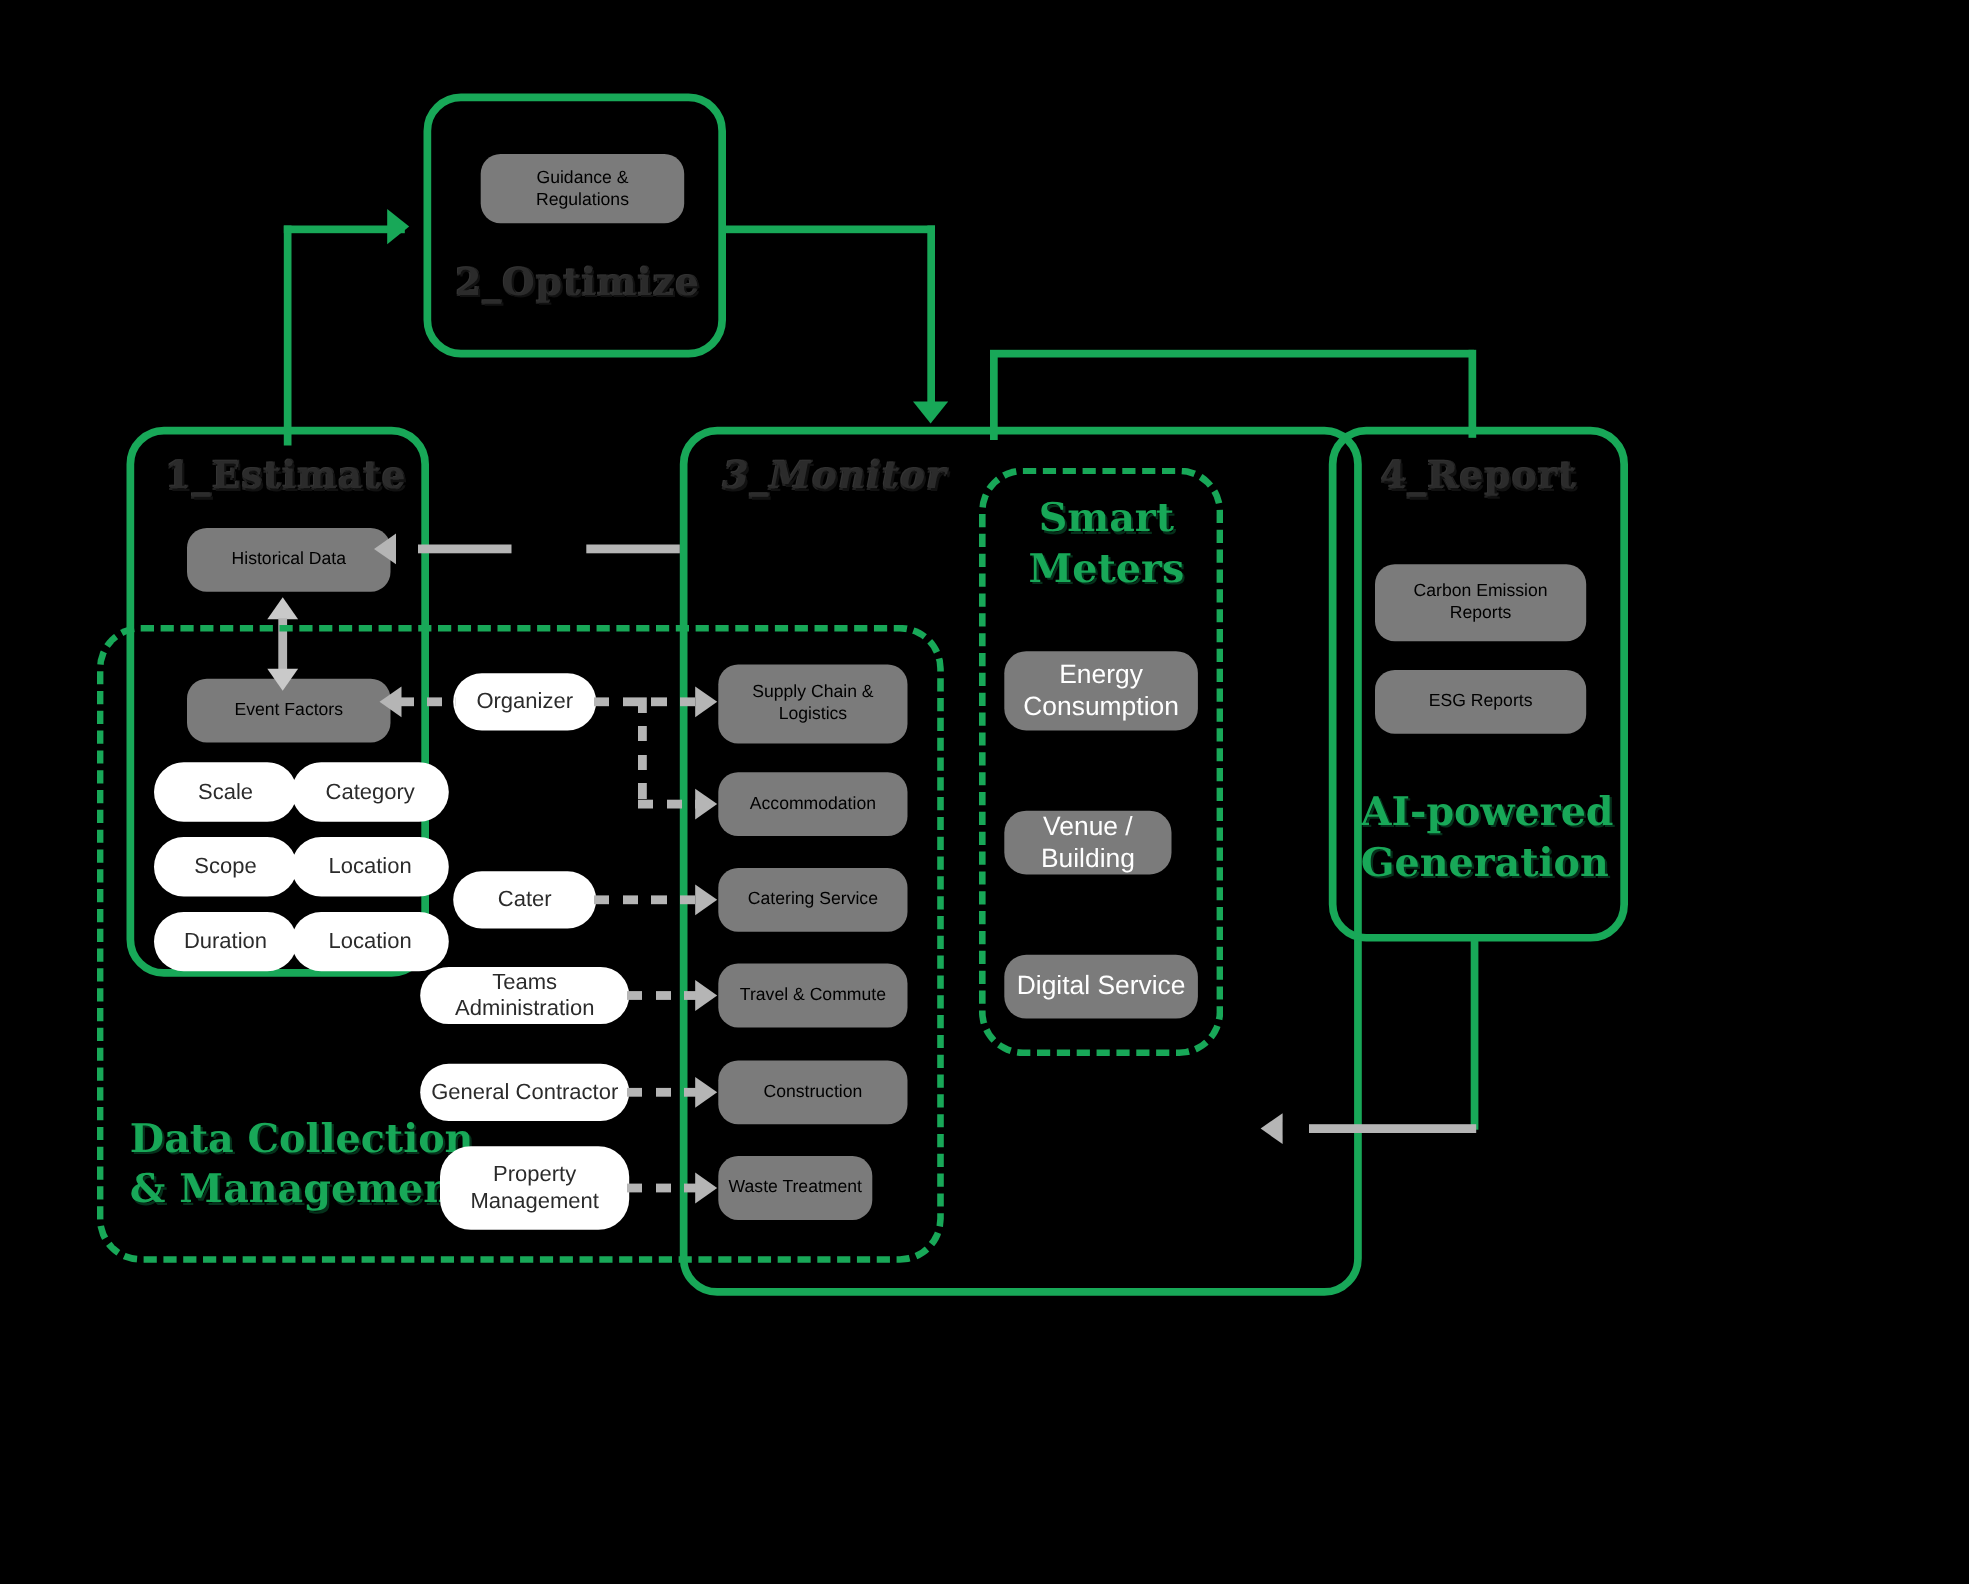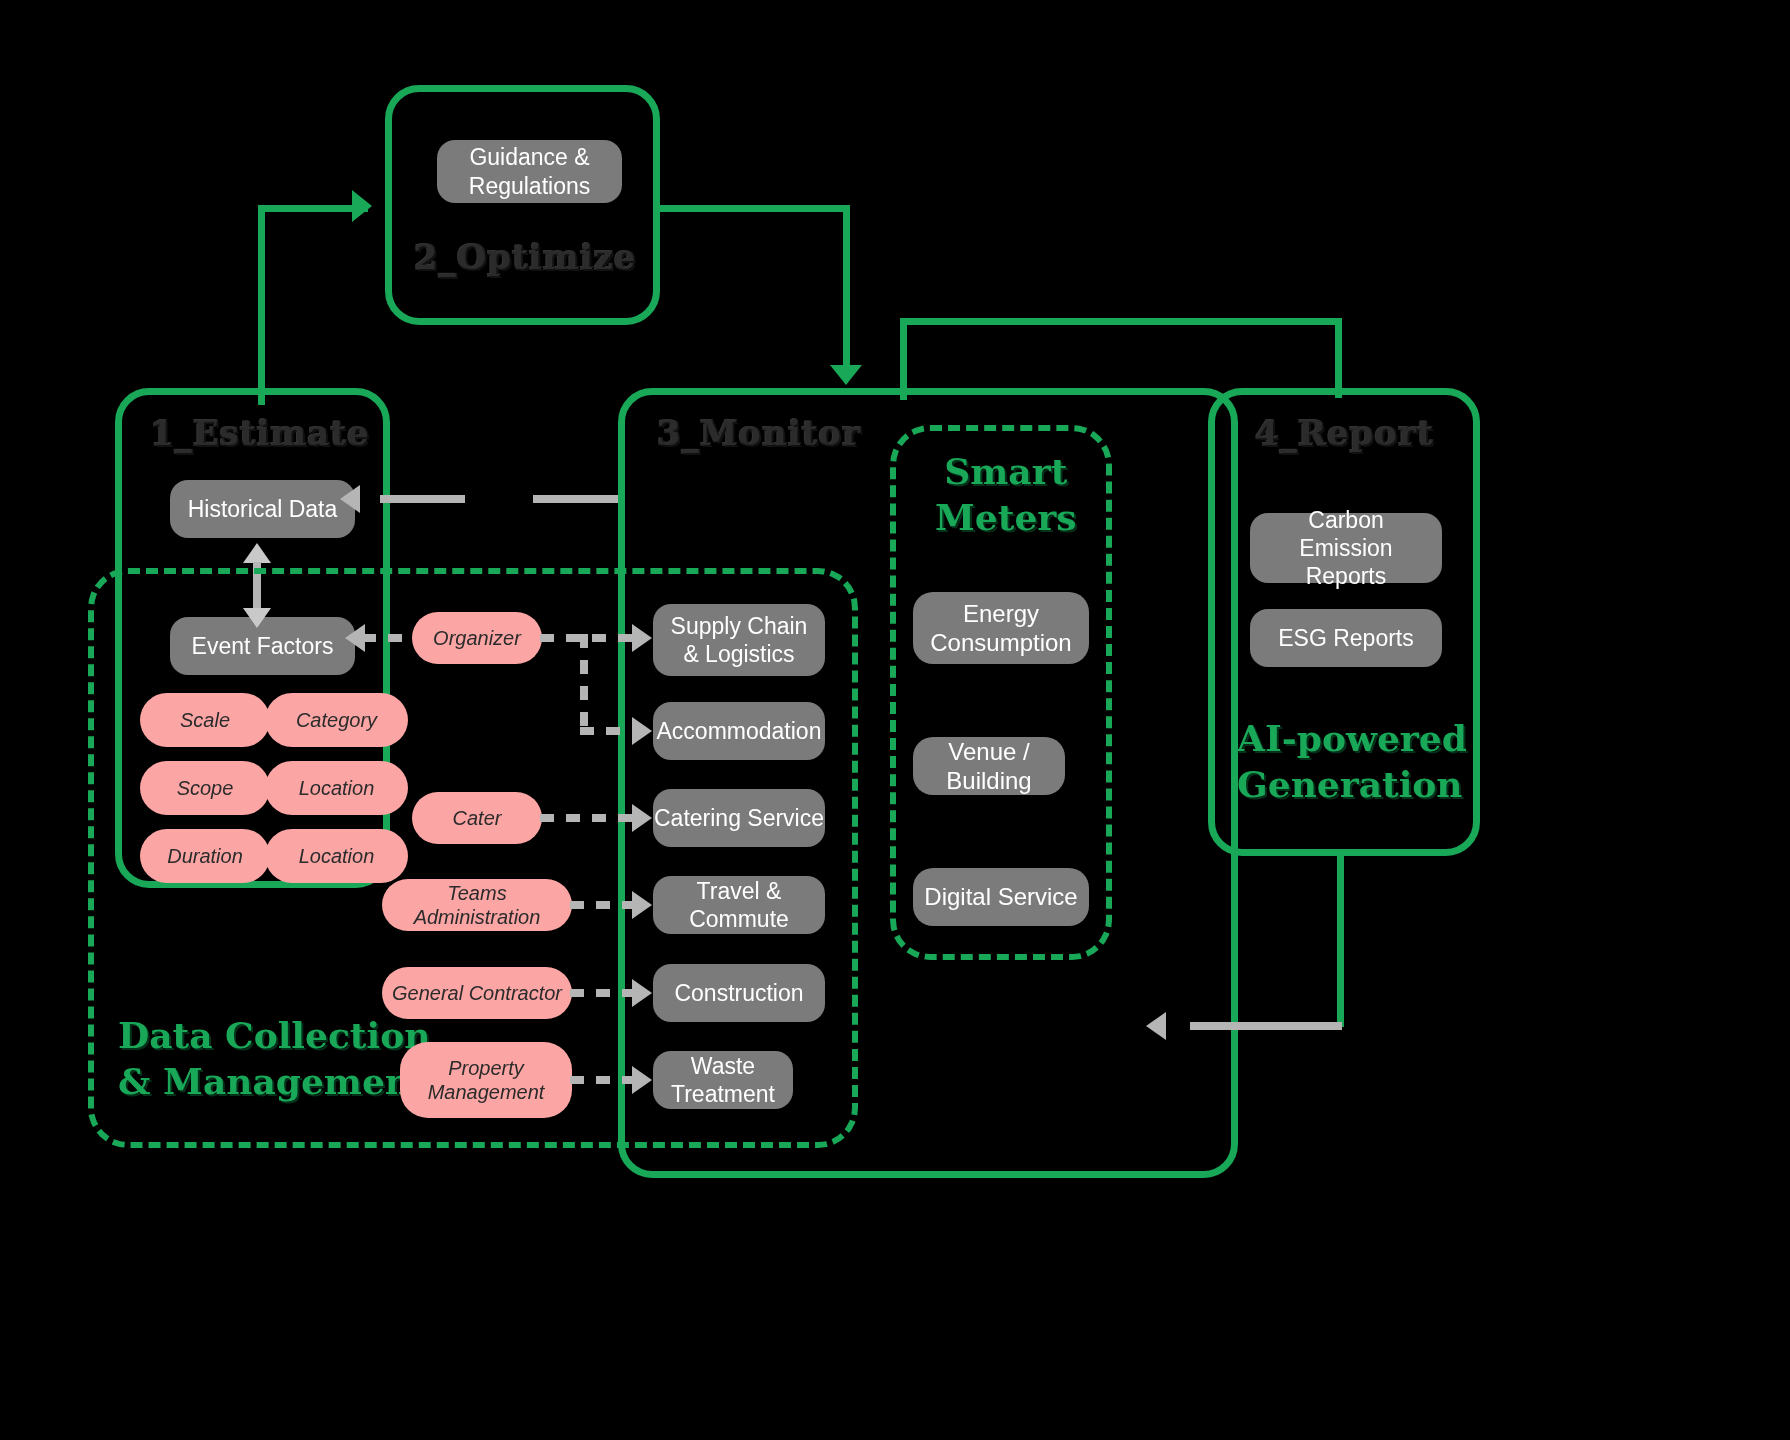--- a/index.html
+++ b/index.html
@@ -15,22 +15,22 @@
 
   
   .dashed{position:absolute;border:6px dashed #18a858;border-radius:40px;box-sizing:border-box;}
   .group-title{position:absolute;font-family:"DejaVu Serif","Liberation Serif",serif;
      font-weight:700;font-size:36px;color:#18a858;line-height:1.28;white-space:pre-line;
      text-shadow:2px 2px 0 rgba(10,90,50,.55);}
 
   
   .node{position:absolute;display:flex;align-items:center;justify-content:center;
         text-align:center;box-sizing:border-box;line-height:1.22;}
-  .gray{background:#7b7b7b;color:#ffffff;border-radius:18px;font-size:23px;}
-  .white{background:#fca5a5;color:#2b2b2b;border-radius:28px;font-size:20px;font-style:italic;}
+  .gray{background:#7b7b7b;color:#000000;border-radius:18px;font-size:16px;}
+  .white{background:#ffffff;color:#2b2b2b;border-radius:28px;font-size:20px;}
   .gray-sm{background:#7b7b7b;color:#fff;border-radius:20px;font-size:24px;}
 
   
   .gline{position:absolute;background:#18a858;}
   .gline.h{height:7px;}
   .gline.v{width:7px;}
   .garrow{position:absolute;width:0;height:0;}
   .garrow.down{border-left:16px solid transparent;border-right:16px solid transparent;border-top:20px solid #18a858;}
   .garrow.right{border-top:16px solid transparent;border-bottom:16px solid transparent;border-left:20px solid #18a858;}
 
@@ -78,21 +78,21 @@
     <div class="node white" style="left:18px;top:366px;width:130px;height:54px;">Scope</div>
     <div class="node white" style="left:143px;top:366px;width:143px;height:54px;">Location</div>
     <div class="node white" style="left:18px;top:434px;width:130px;height:54px;">Duration</div>
     <div class="node white" style="left:143px;top:434px;width:143px;height:54px;">Location</div>
   </div>
 
   <div class="darrow up" style="left:243px;top:543px;"></div>
   <div class="sline v" style="left:253px;top:562px;height:48px;"></div>
   <div class="darrow dn" style="left:243px;top:608px;"></div>
 
-  <div class="phase" style="left:618px;top:388px;width:620px;height:790px;">
+  <div class="phase" style="left:618px;top:388px;width:620px;height:790px;font-style:italic;">
     <div class="phase-title" style="left:32px;top:18px;">3_Monitor</div>
   </div>
 
   <div class="phase" style="left:1208px;top:388px;width:272px;height:468px;">
     <div class="phase-title" style="left:40px;top:18px;">4_Report</div>
     <div class="node gray" style="left:35px;top:214px;width:192px;height:58px;">ESG Reports</div>
     <div class="node gray" style="left:35px;top:118px;width:192px;height:70px;padding:0 12px;">Carbon Emission Reports</div>
     <div class="group-title" style="left:22px;top:320px;">AI-powered
 Generation</div>
   </div>

